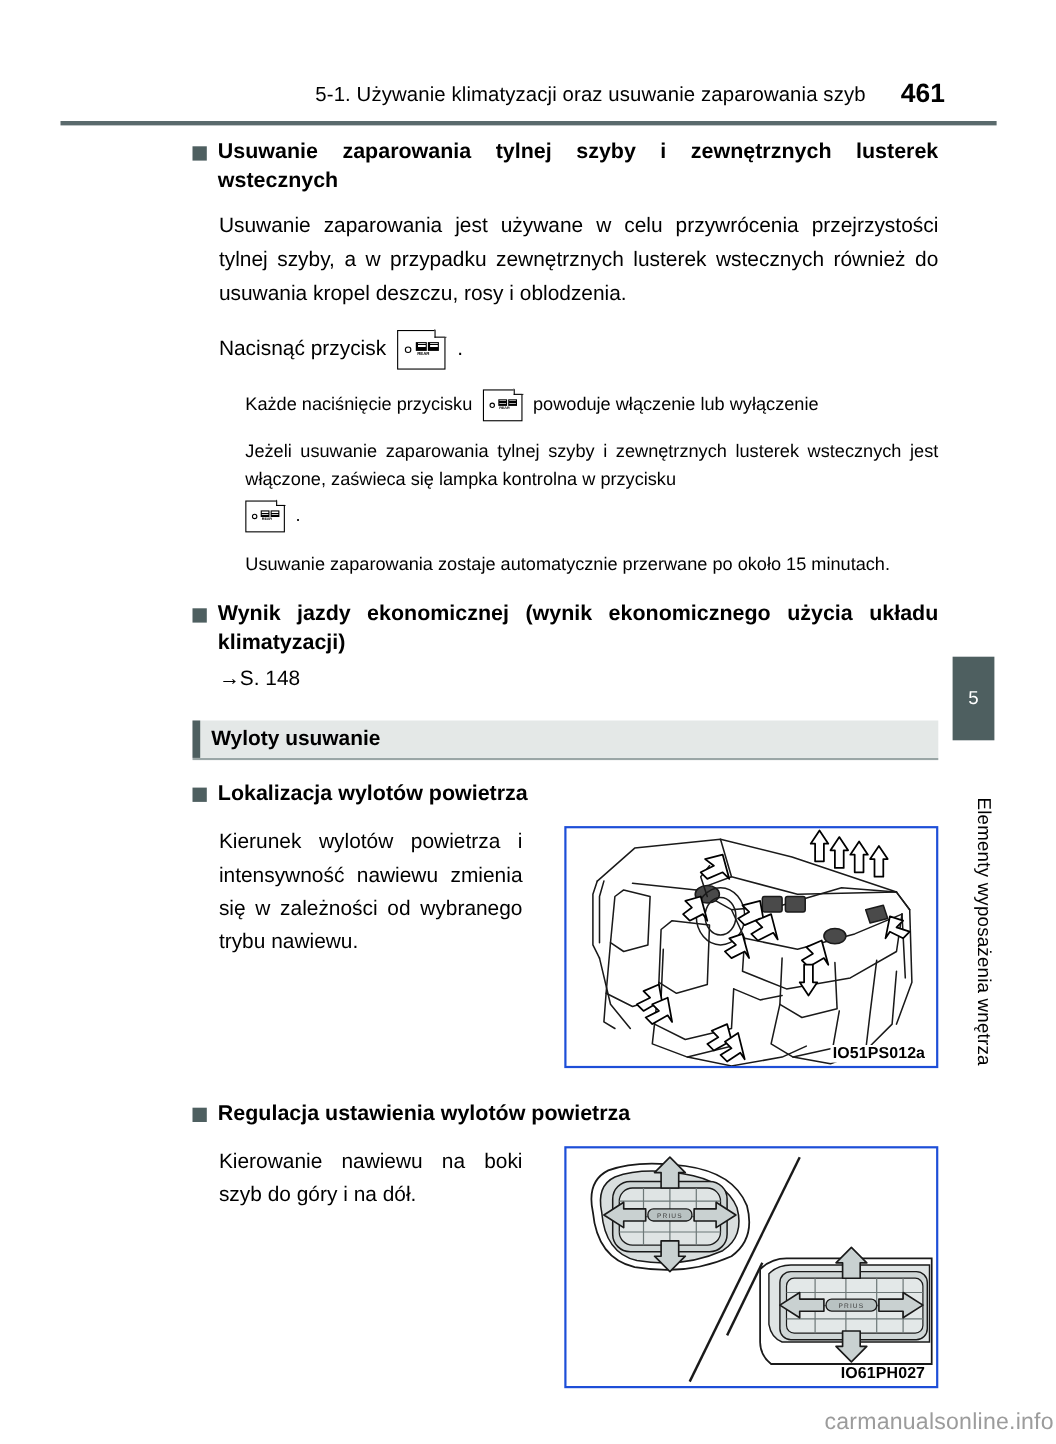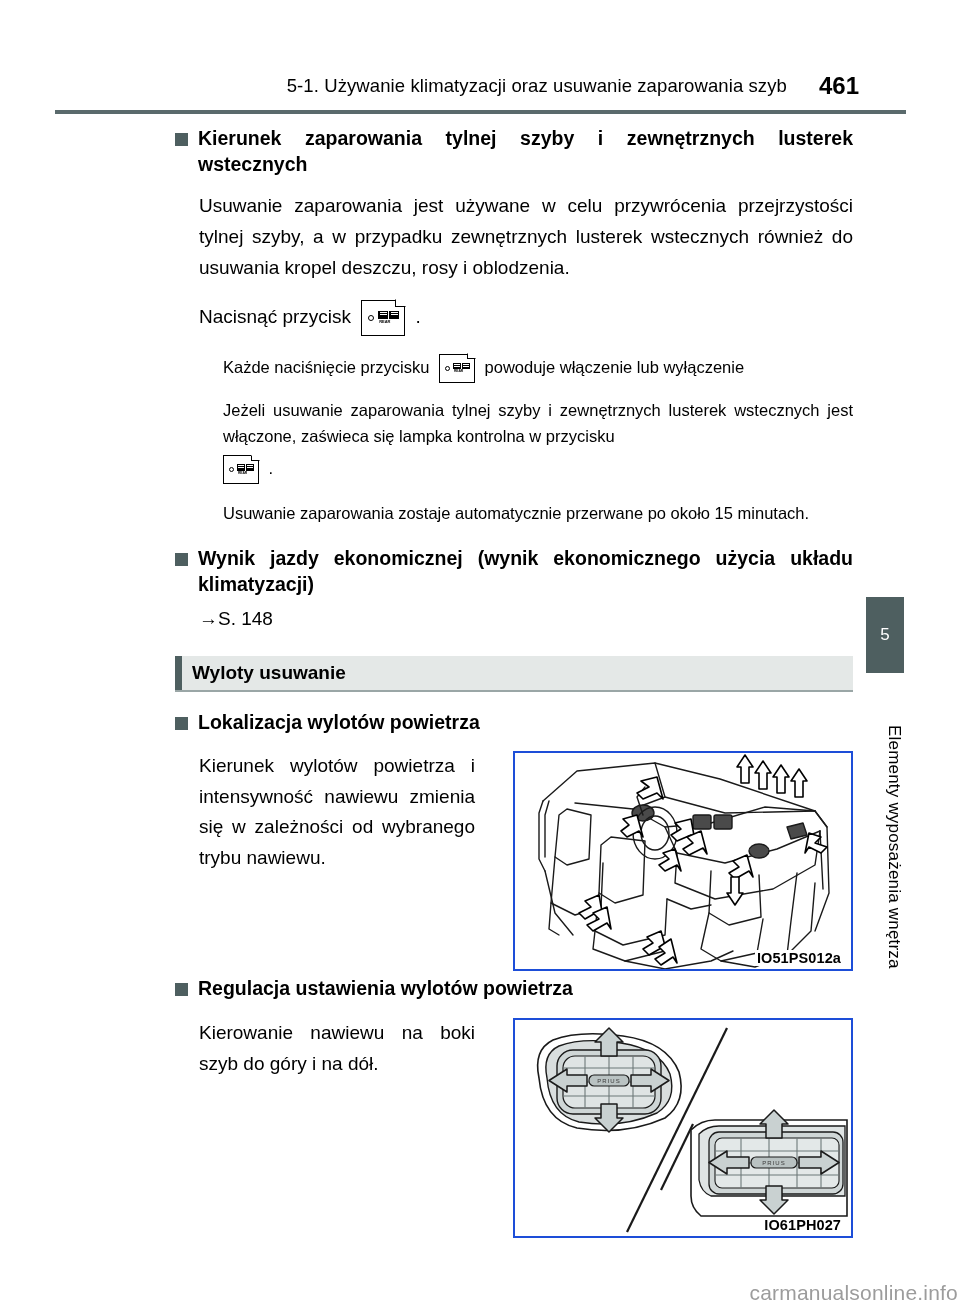--- a/index.html
+++ b/index.html
@@ -177,21 +177,21 @@
   <div class="header-row">
     <span class="header-title">5-1. Używanie klimatyzacji oraz usuwanie zaparowania szyb</span>
     <span class="header-page">461</span>
   </div>
   <div class="header-rule"></div>
 
   <div class="content">
 
     <div class="bullet-head justify">
       <span class="bullet-sq"></span>
-      <span class="bh-text">Kierunek zaparowania tylnej szyby i zewnętrznych lusterek wstecznych</span>
+      <span class="bh-text">Usuwanie zaparowania tylnej szyby i zewnętrznych lusterek wstecznych</span>
     </div>
 
     <div class="para">Usuwanie zaparowania jest używane w celu przywrócenia przejrzystości tylnej szyby, a w przypadku zewnętrznych lusterek wstecznych również do usuwania kropel deszczu, rosy i oblodzenia.</div>
 
     <div class="para nojustify" style="margin-top:16px;">
       <span>Nacisnąć przycisk</span>
       <span class="btn-icon big">
         <span class="notch"></span>
         <span class="ind"></span>
         <span class="glyphs">
@@ -335,21 +335,21 @@
             <path d="M84 142 L70 148 L76 154 L64 160 L70 166 L84 158 L88 164 Z"></path>
             <path d="M92 154 L78 160 L84 166 L72 172 L78 178 L92 170 L96 176 Z"></path>
             <path d="M146 178 L132 184 L138 190 L128 196 L134 202 L148 194 L152 200 Z"></path>
             <path d="M156 186 L144 194 L150 200 L140 206 L146 212 L158 204 L162 210 Z"></path>
           </g>
         </svg>
         <span class="fig-caption">IO51PS012a</span>
       </div>
     </div>
 
-    <div class="bullet-head" style="margin-top:0;">
+    <div class="bullet-head" style="margin-top:24px;">
       <span class="bullet-sq"></span>
       <span class="bh-text">Regulacja ustawienia wylotów powietrza</span>
     </div>
 
     <div class="row" style="height:225px;">
       <div class="col-text">Kierowanie nawiewu na boki szyb do góry i na dół.</div>
 
       <div class="figure" style="left:338px; top:0px; width:340px; height:220px;">
         <svg viewBox="0 0 340 220" width="340" height="220">
 

